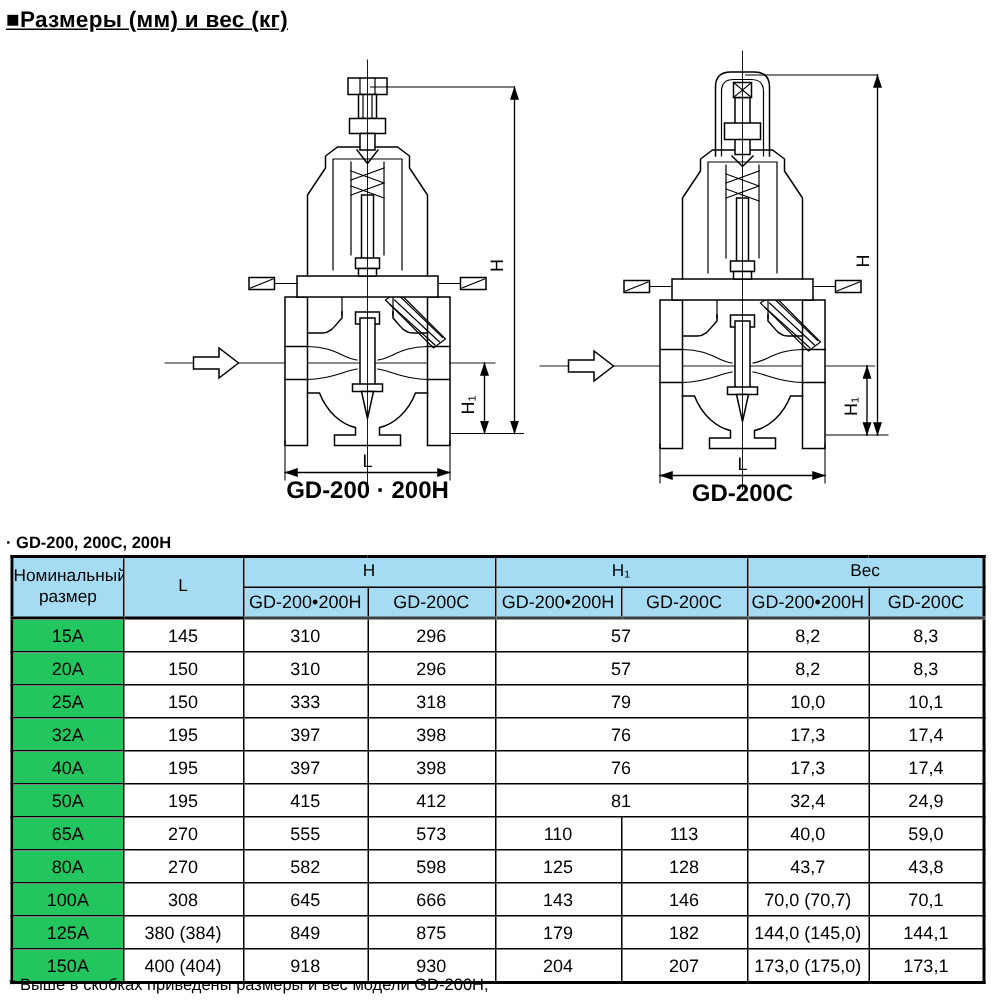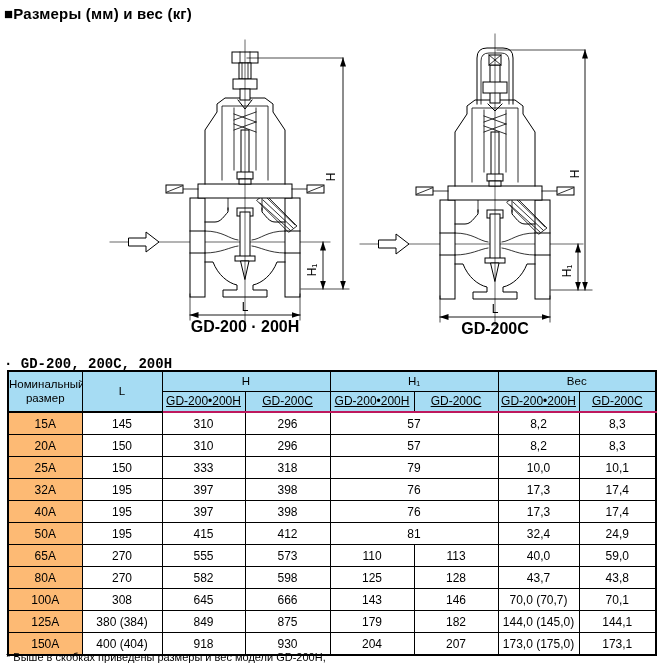--- a/index.html
+++ b/index.html
@@ -1,35 +1,35 @@
 <!DOCTYPE html>
 <html><head>
 <meta charset="utf-8">
 <style>
   html,body{margin:0;padding:0;background:#fff;}
   body{width:662px;height:668px;font-family:"Liberation Sans","DejaVu Sans",sans-serif;color:#000;}
   .page{position:relative;width:662px;height:668px;background:#fff;overflow:hidden;}
 
-  .title{position:absolute;left:4px;top:5px;font-size:15px;font-weight:bold;letter-spacing:.2px;}
-  .section-title{position:absolute;left:4px;top:356px;font-size:14px;font-weight:bold;font-family:Liberation Mono, monospace;}
+  .title{position:absolute;left:4px;top:5px;font-size:15px;font-weight:bold;letter-spacing:.2px;text-decoration:underline;}
+  .section-title{position:absolute;left:4px;top:356px;font-size:11px;font-weight:bold;}
 
   svg.draw{position:absolute;left:0;top:0;}
   svg.draw text{font-family:"Liberation Sans","DejaVu Sans",sans-serif;}
   .dimtxt{font-size:12px;fill:#000;}
   .captxt{font-size:16px;font-weight:bold;fill:#000;}
 
   table.dims{position:absolute;left:7px;top:370px;width:648px;table-layout:fixed;
              border-collapse:collapse;font-size:12px;border:2px solid #000;}
   table.dims th,table.dims td{border:1px solid #000;text-align:center;vertical-align:middle;
              padding:0;font-weight:normal;overflow:hidden;}
   thead th{background:#a6dcf3;height:19px;font-size:11.5px;line-height:1.15;}
-  thead tr.sub th{font-size:12px;border-bottom:2px solid #be185d;text-decoration:underline;}
+  thead tr.sub th{font-size:12px;border-bottom:2px solid #404040;}
   thead th[rowspan]{border-bottom:2px solid #000;}
   tbody td{height:21px;background:#fff;}
-  tbody th.size{background:#fdba74;height:21px;}
+  tbody th.size{background:#22c55e;height:21px;}
   .footnote{position:absolute;left:6px;top:651px;font-size:11px;}
 </style>
 </head>
 <body>
 
 <div class="page">
 
   <div class="title">■Размеры (мм) и вес (кг)</div>
 
   <svg class="draw" width="662" height="350" viewBox="0 0 662 350" stroke="#000" fill="none" stroke-width="1" stroke-linecap="square">

